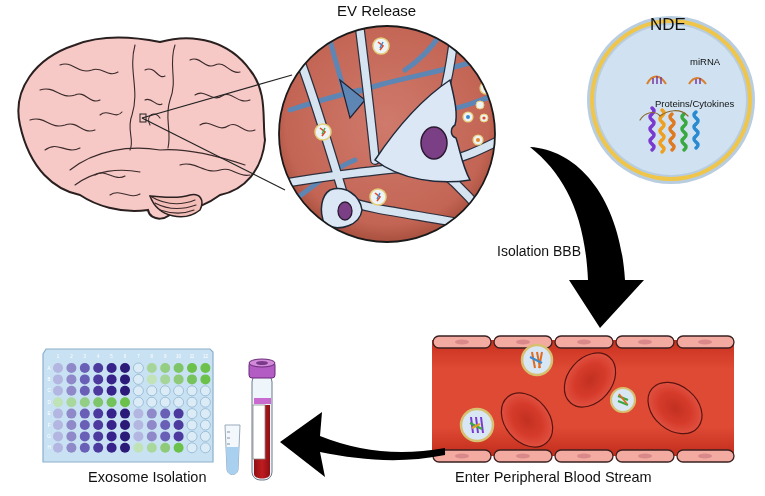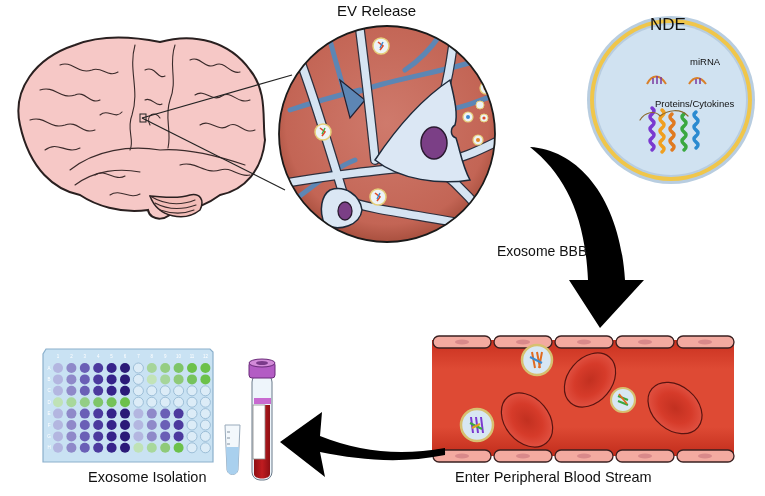--- a/index.html
+++ b/index.html
@@ -401,16 +401,16 @@
     <rect x="249" y="362" width="26" height="16" rx="3" fill="#b35cc4" stroke="#6a2a7a" stroke-width="1"></rect>
     <ellipse cx="262" cy="363" rx="13" ry="4" fill="#d28ad8" stroke="#6a2a7a" stroke-width="1"></ellipse>
     <ellipse cx="262" cy="363" rx="6" ry="2" fill="#7a3a8a"></ellipse>
   </g>
 </svg>
 
 <div class="label lbl-ev">EV Release</div>
 <div class="label lbl-nde">NDE</div>
 <div class="label lbl-mirna">miRNA</div>
 <div class="label lbl-prot">Proteins/Cytokines</div>
-<div class="label lbl-bbb">Exosome BBB</div>
+<div class="label lbl-bbb">Isolation BBB</div>
 <div class="label lbl-exo">Exosome Isolation</div>
 <div class="label lbl-blood">Enter Peripheral Blood Stream</div>
 </div>
 
 </body></html>

